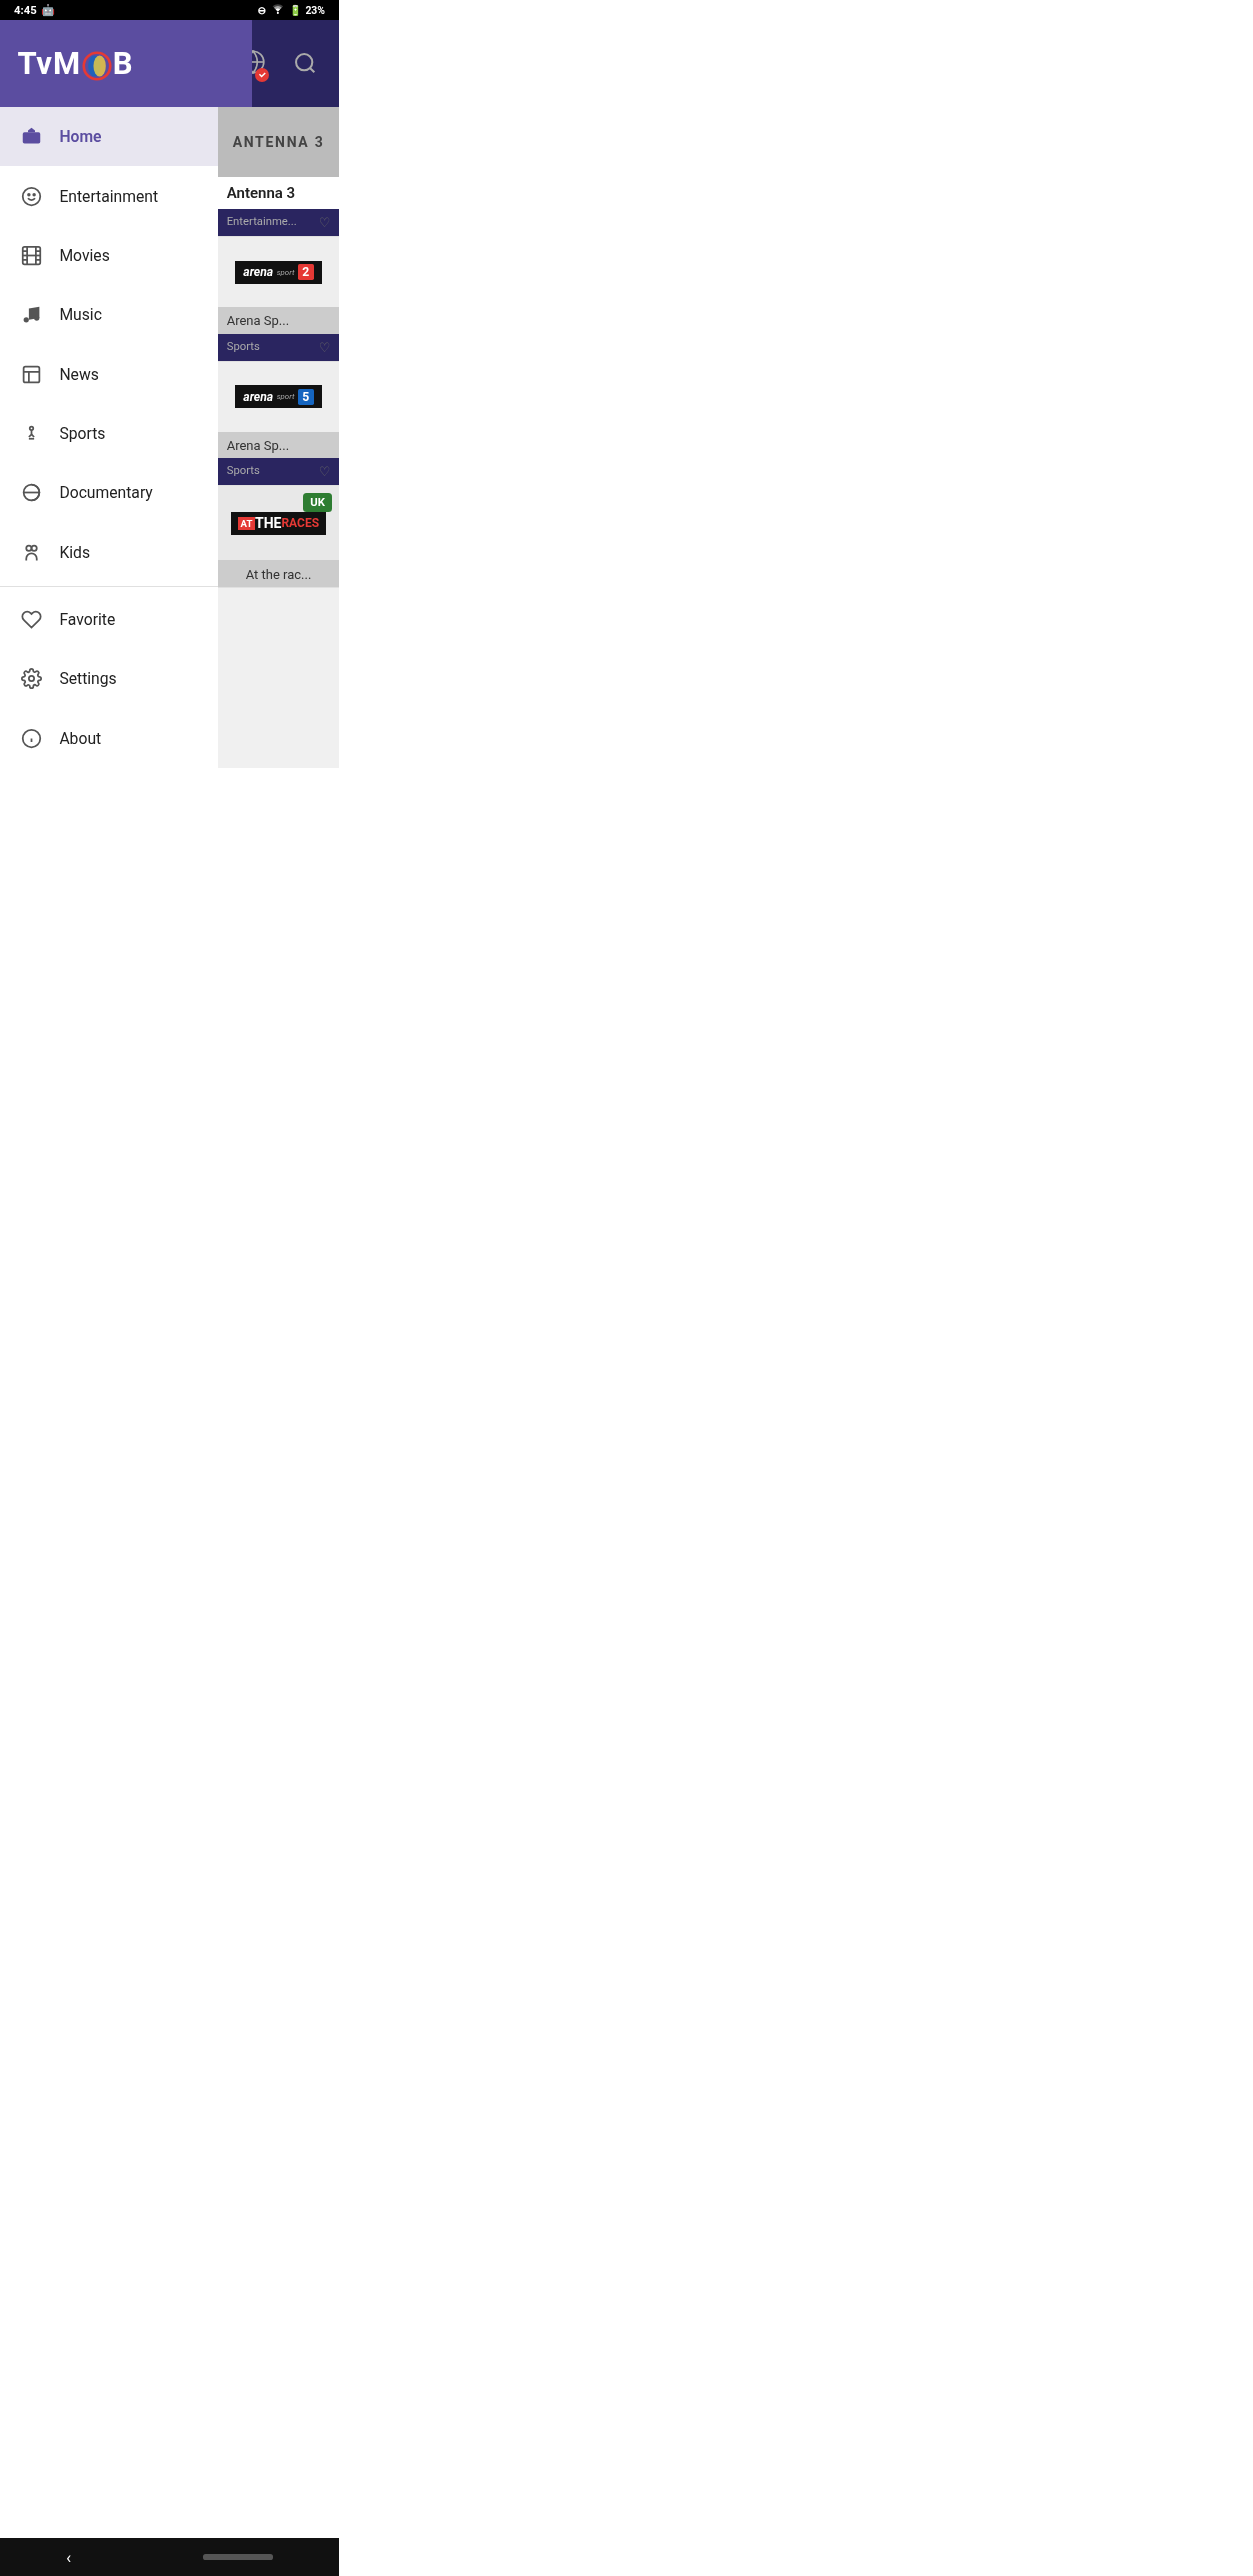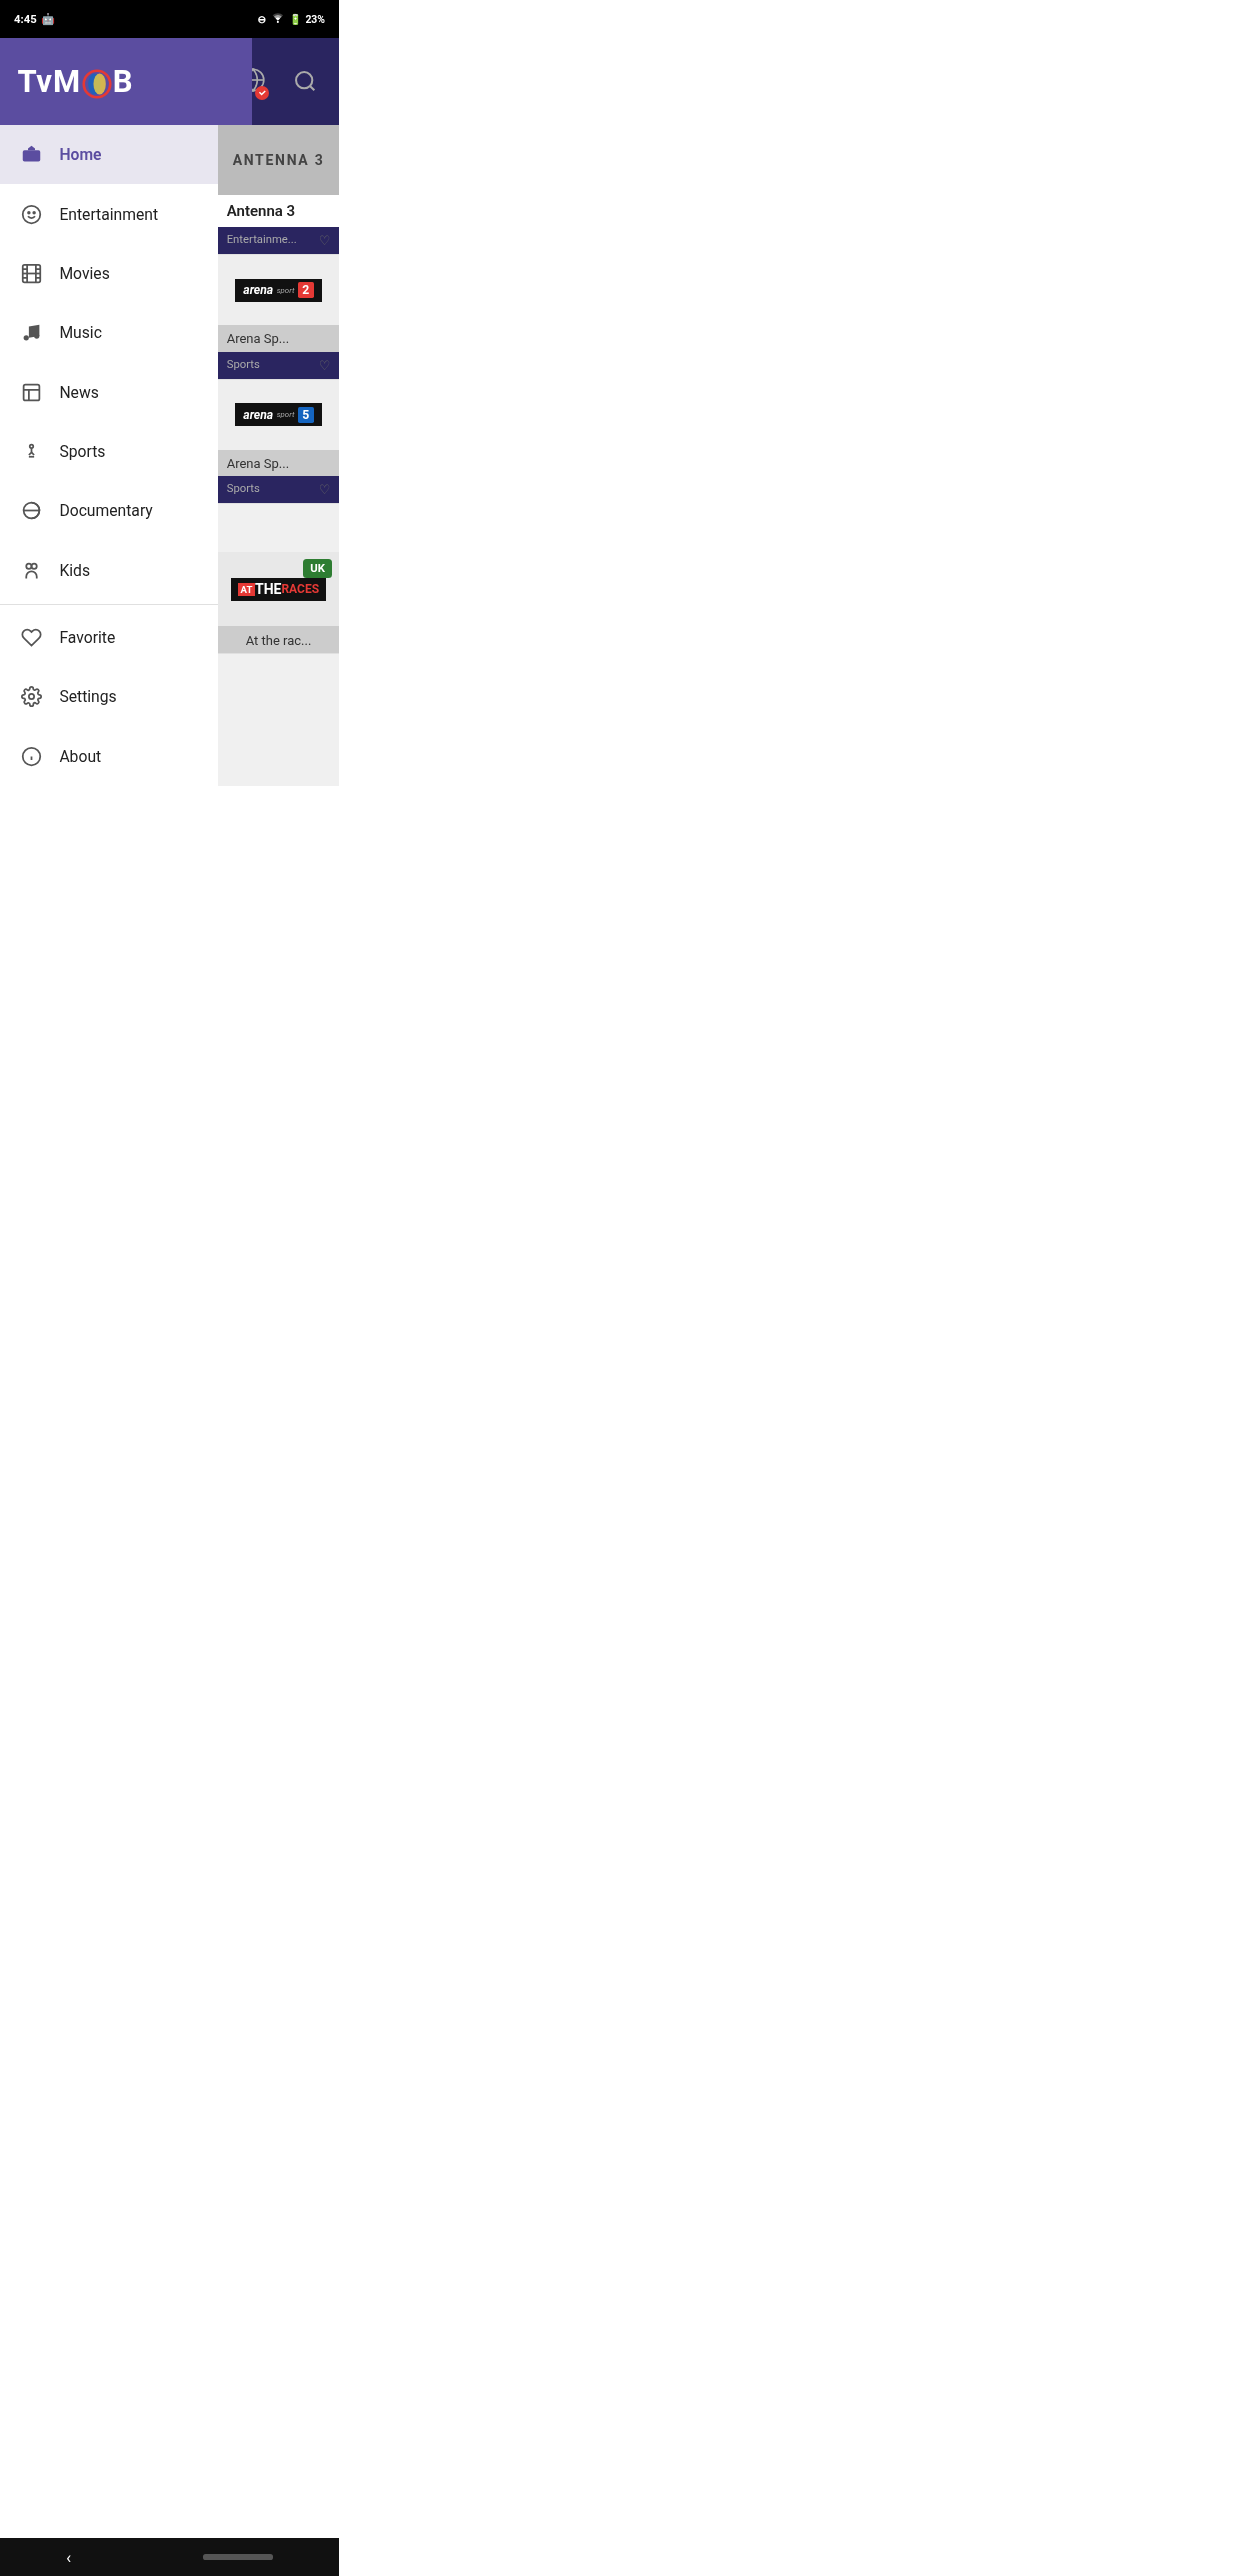--- a/index.html
+++ b/index.html
@@ -14,21 +14,21 @@
     }
 
     
     .status-bar {
       background: #000;
       color: #fff;
       display: flex;
       justify-content: space-between;
       align-items: center;
       padding: 0 14px;
-      height: 38px;
+      height: 20px;
       font-size: 11.3px;
       font-weight: bold;
     }
     .status-left { display: flex; align-items: center; gap: 5.2px; }
     .status-right { display: flex; align-items: center; gap: 3.5px; font-size: 10.4px; }
 
     
     .app-header {
       background: #5b4da0;
       height: 87px;
@@ -377,21 +377,21 @@
       <div style="background:#ccc; padding:5.2px 8.7px;">
         <span style="font-size:13px;color:#333;">Arena Sp...</span>
       </div>
       <div style="background:#2a2560; padding:6.1px 8.7px; display:flex; justify-content:space-between;">
         <span style="color:#aaa; font-size:11.3px;">Sports</span>
         <span style="color:#666; font-size:13px;">♡</span>
       </div>
     </div>
 
     <div class="channel-card">
-      <div style="background:#e8e8e8; height:74px; display:flex; align-items:center; justify-content:center; position:relative;margin-top:48px;">
+      <div style="background:#e8e8e8; height:74px; display:flex; align-items:center; justify-content:center; position:relative;">
         <div style="position:absolute;top:7px;right:7px;background:#2e7d32;color:#fff;font-size:11.3px;font-weight:bold;padding:2.6px 7px;border-radius:3.5px;">UK</div>
         <div style="background:#111; padding:3.5px 7px; display:flex; align-items:center; gap:0;">
           <span style="background:#e53935;color:#fff;font-size:9.6px;font-weight:bold;padding:0.9px 2.6px;">AT</span>
           <span style="color:#fff;font-size:14px;font-weight:bold;"> THE </span>
           <span style="color:#e53935;font-size:12px;font-weight:bold;text-align:center;">RACES</span>
         </div>
       </div>
       <div style="background:#ccc; padding:5.2px 8.7px;text-align:center;">
         <span style="font-size:13px;color:#333;">At the rac...</span>
       </div>

